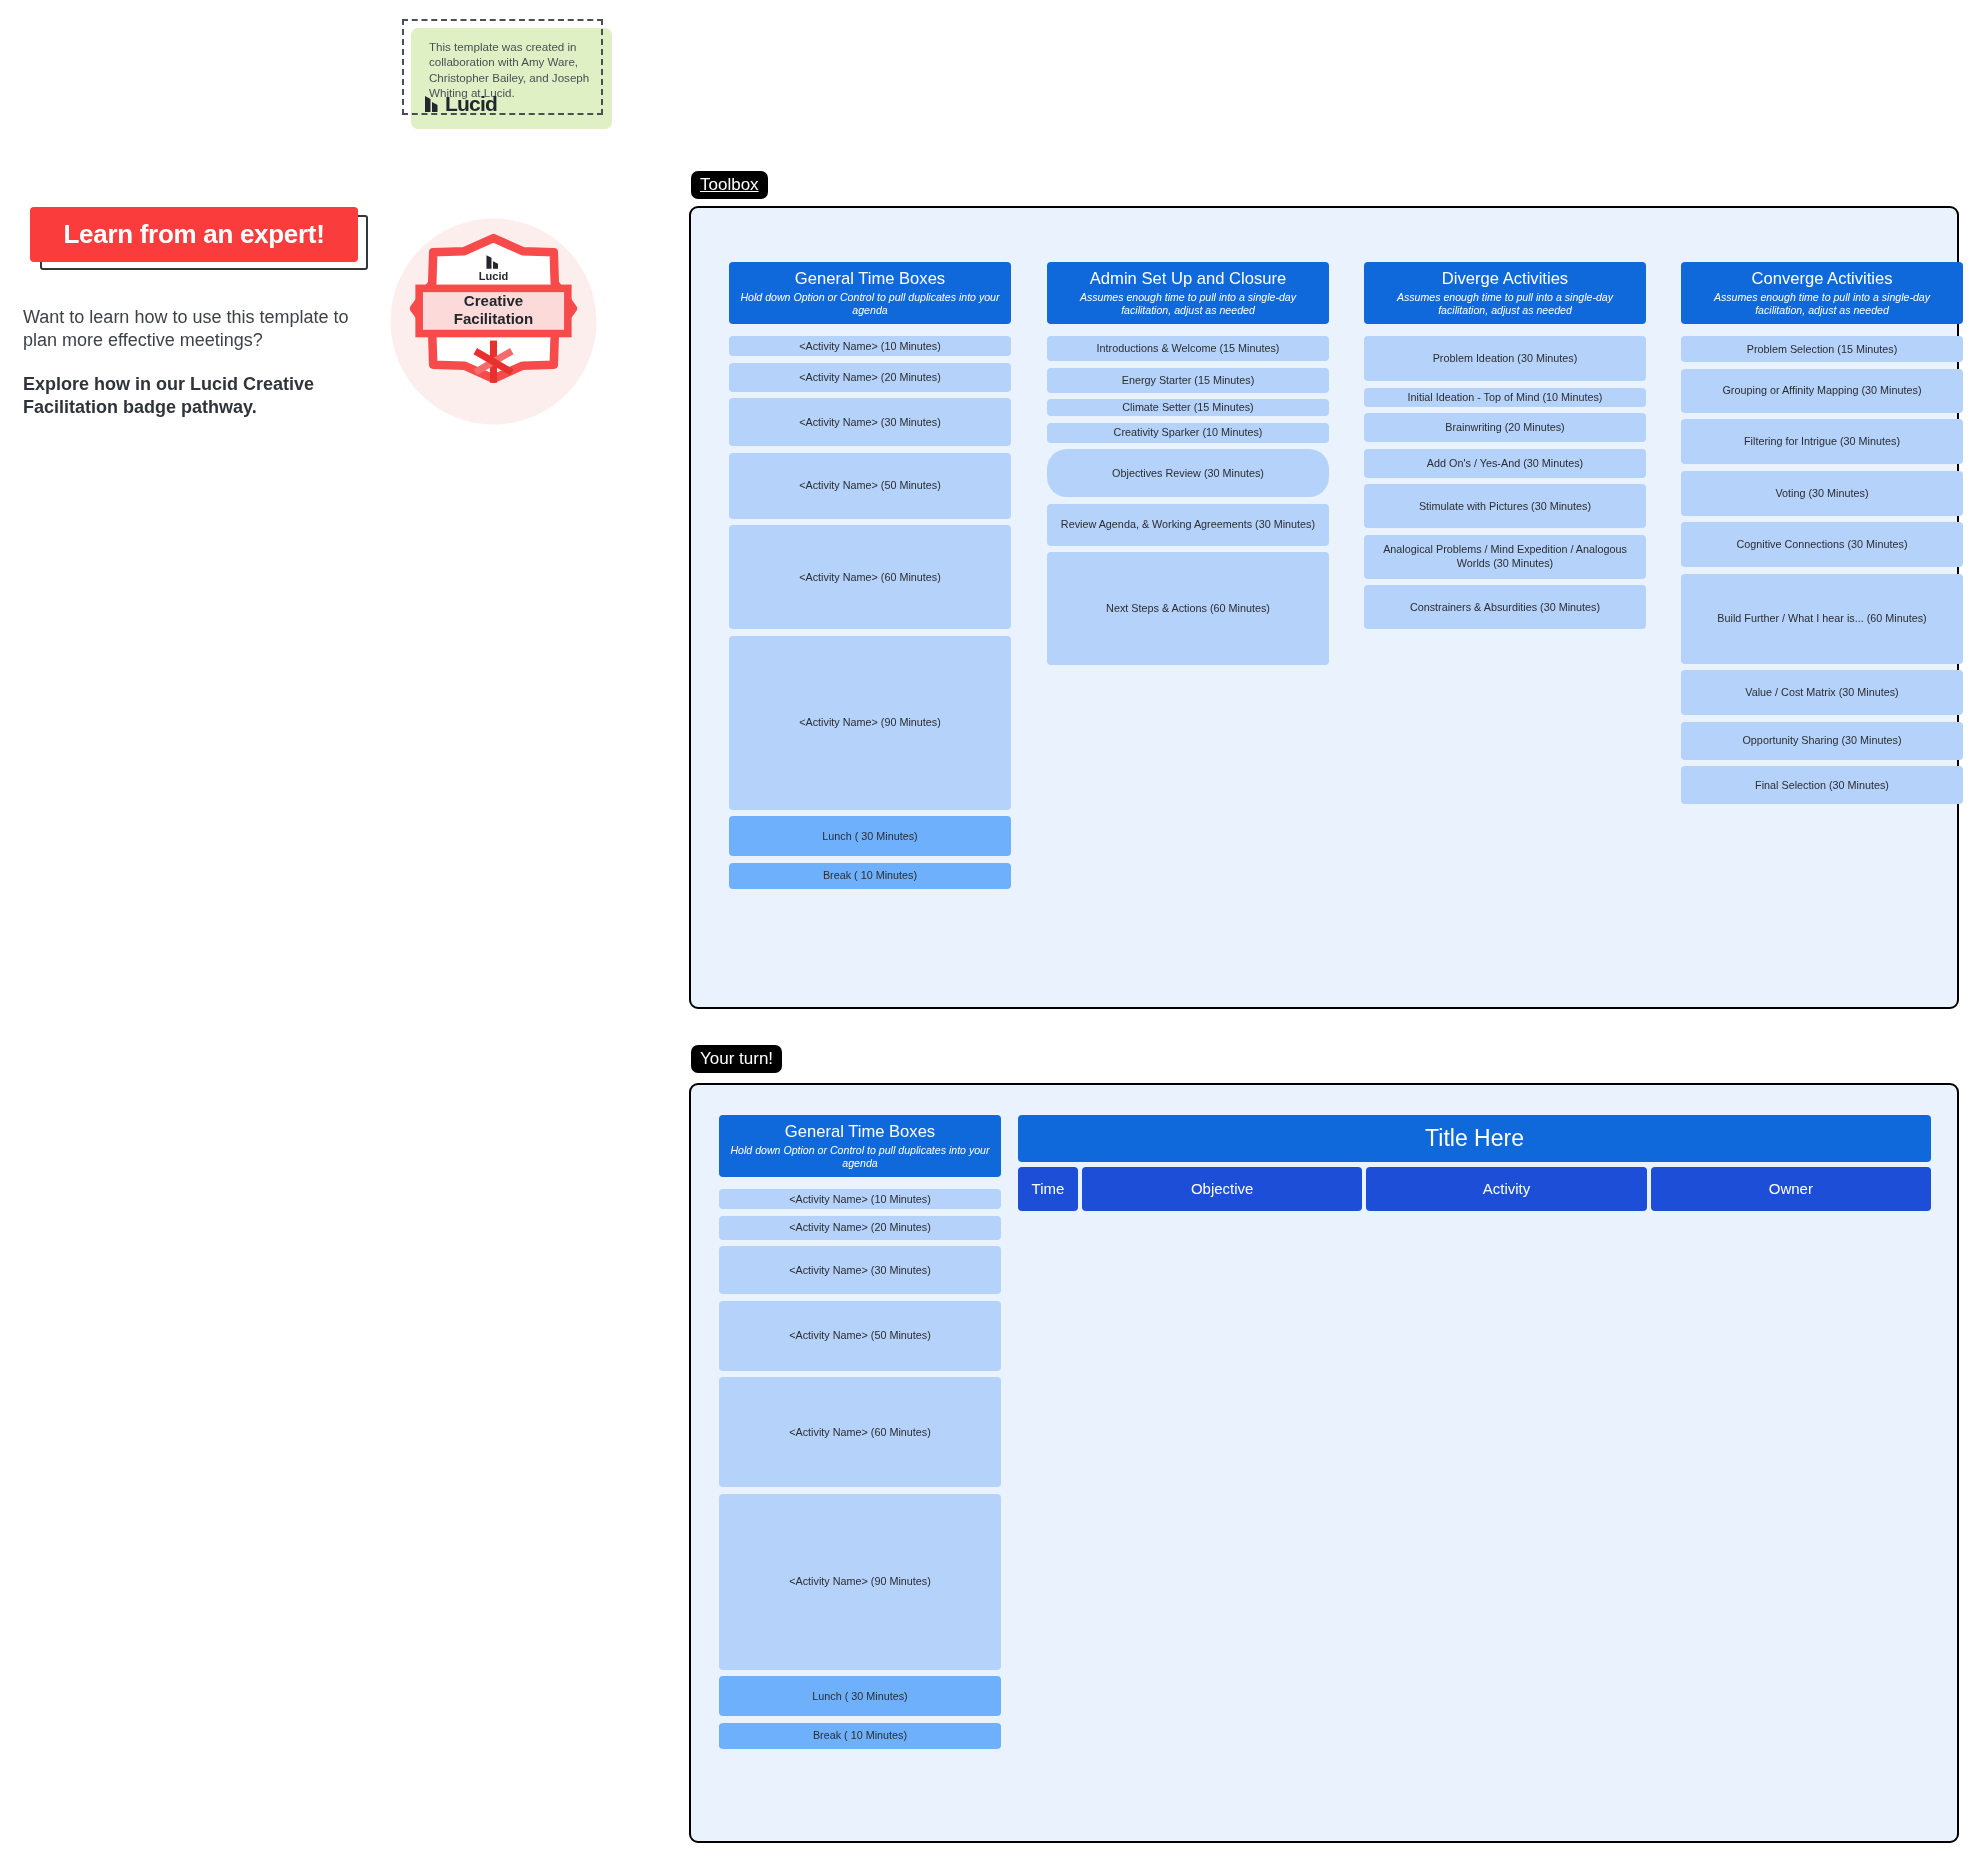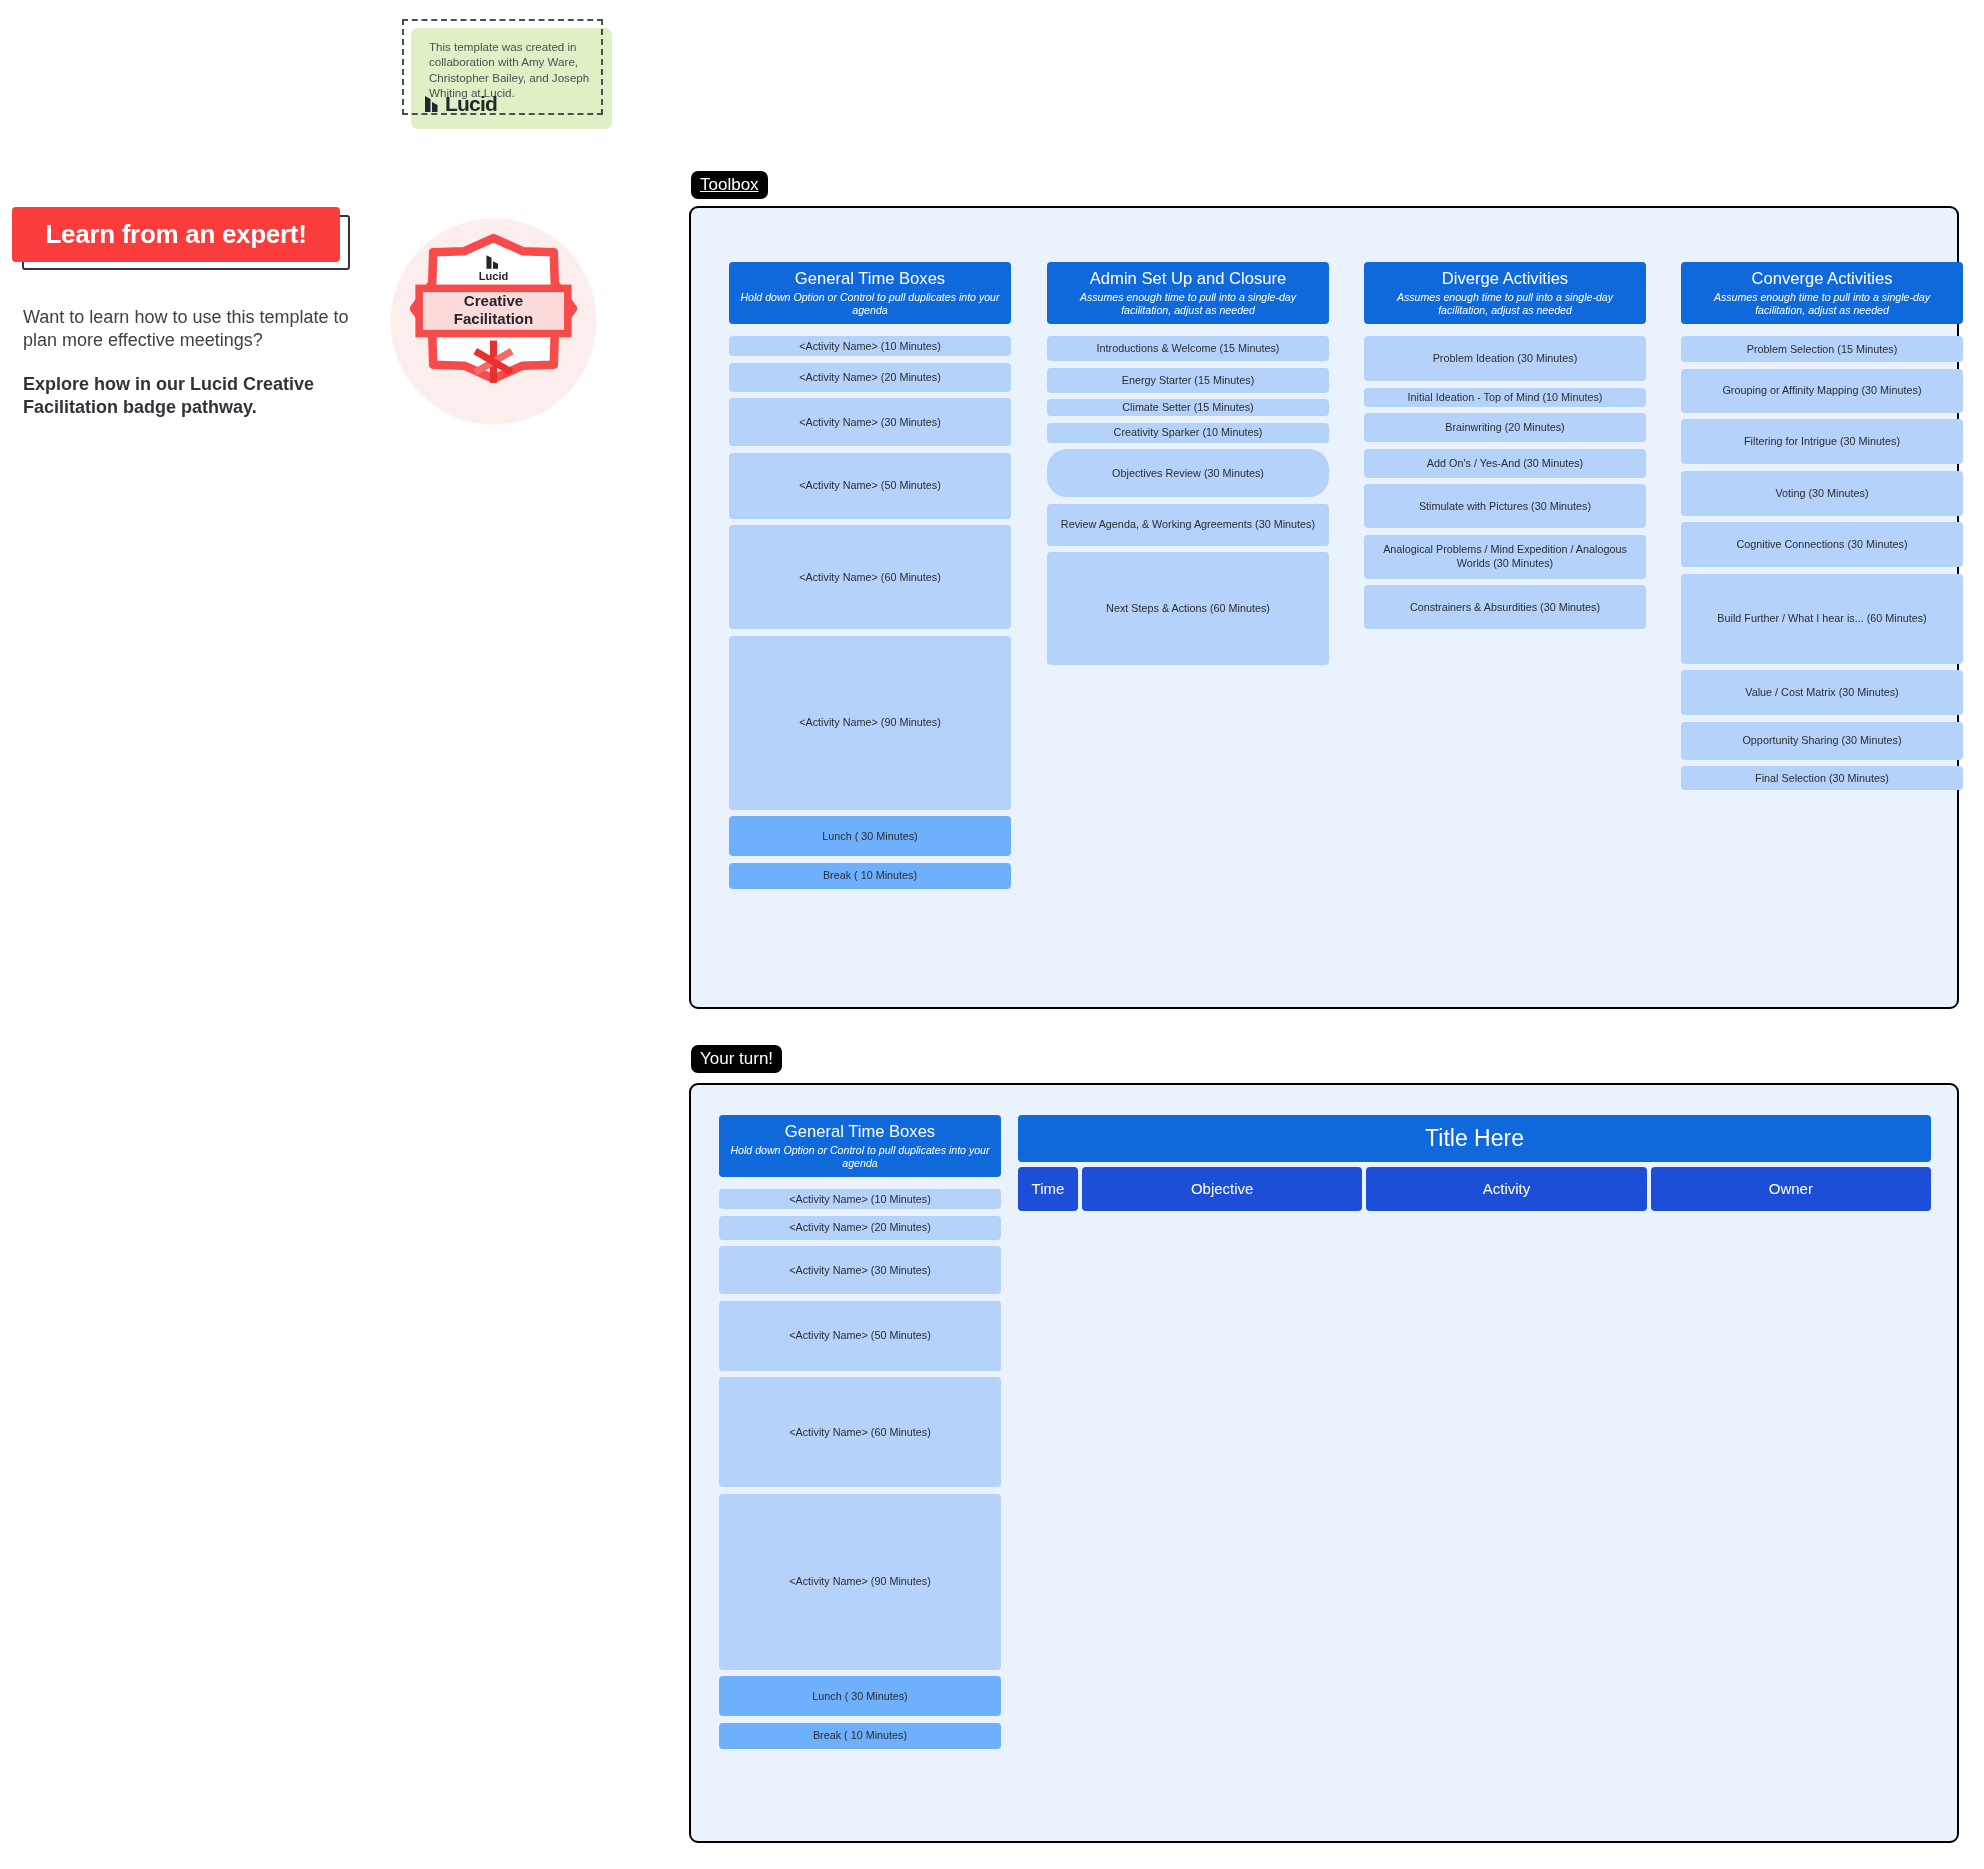--- a/index.html
+++ b/index.html
@@ -62,21 +62,21 @@
   #credit-note .lucid-logo .word {
     font-size: 21px;
     font-weight: bold;
     letter-spacing: -0.8px;
     color: #23262c;
   }
 
   
   #expert-banner {
     position: absolute;
-    left: 12px;
+    left: 30px;
     top: 207px;
     width: 338px;
     height: 63px;
   }
   #expert-banner .outline {
     position: absolute;
     left: 10px;
     top: 8px;
     width: 328px;
     height: 55px;
@@ -429,21 +429,21 @@
         </div>
         <div class="act" style="height: 90px;">
           <span>Build Further / What I hear is... (60 Minutes)</span>
         </div>
         <div class="act" style="height: 45px;">
           <span>Value / Cost Matrix (30 Minutes)</span>
         </div>
         <div class="act" style="height: 38px;">
           <span>Opportunity Sharing (30 Minutes)</span>
         </div>
-        <div class="act" style="height: 24px;">
+        <div class="act" style="height: 38px;">
           <span>Final Selection (30 Minutes)</span>
         </div>
       </div>
   </div>
 </div>
 
 <div class="section-tag" style="left:691px; top:1045px;">Your turn!</div>
 
 <div class="panel" id="panel-yourturn">
   <div id="yt-col">

